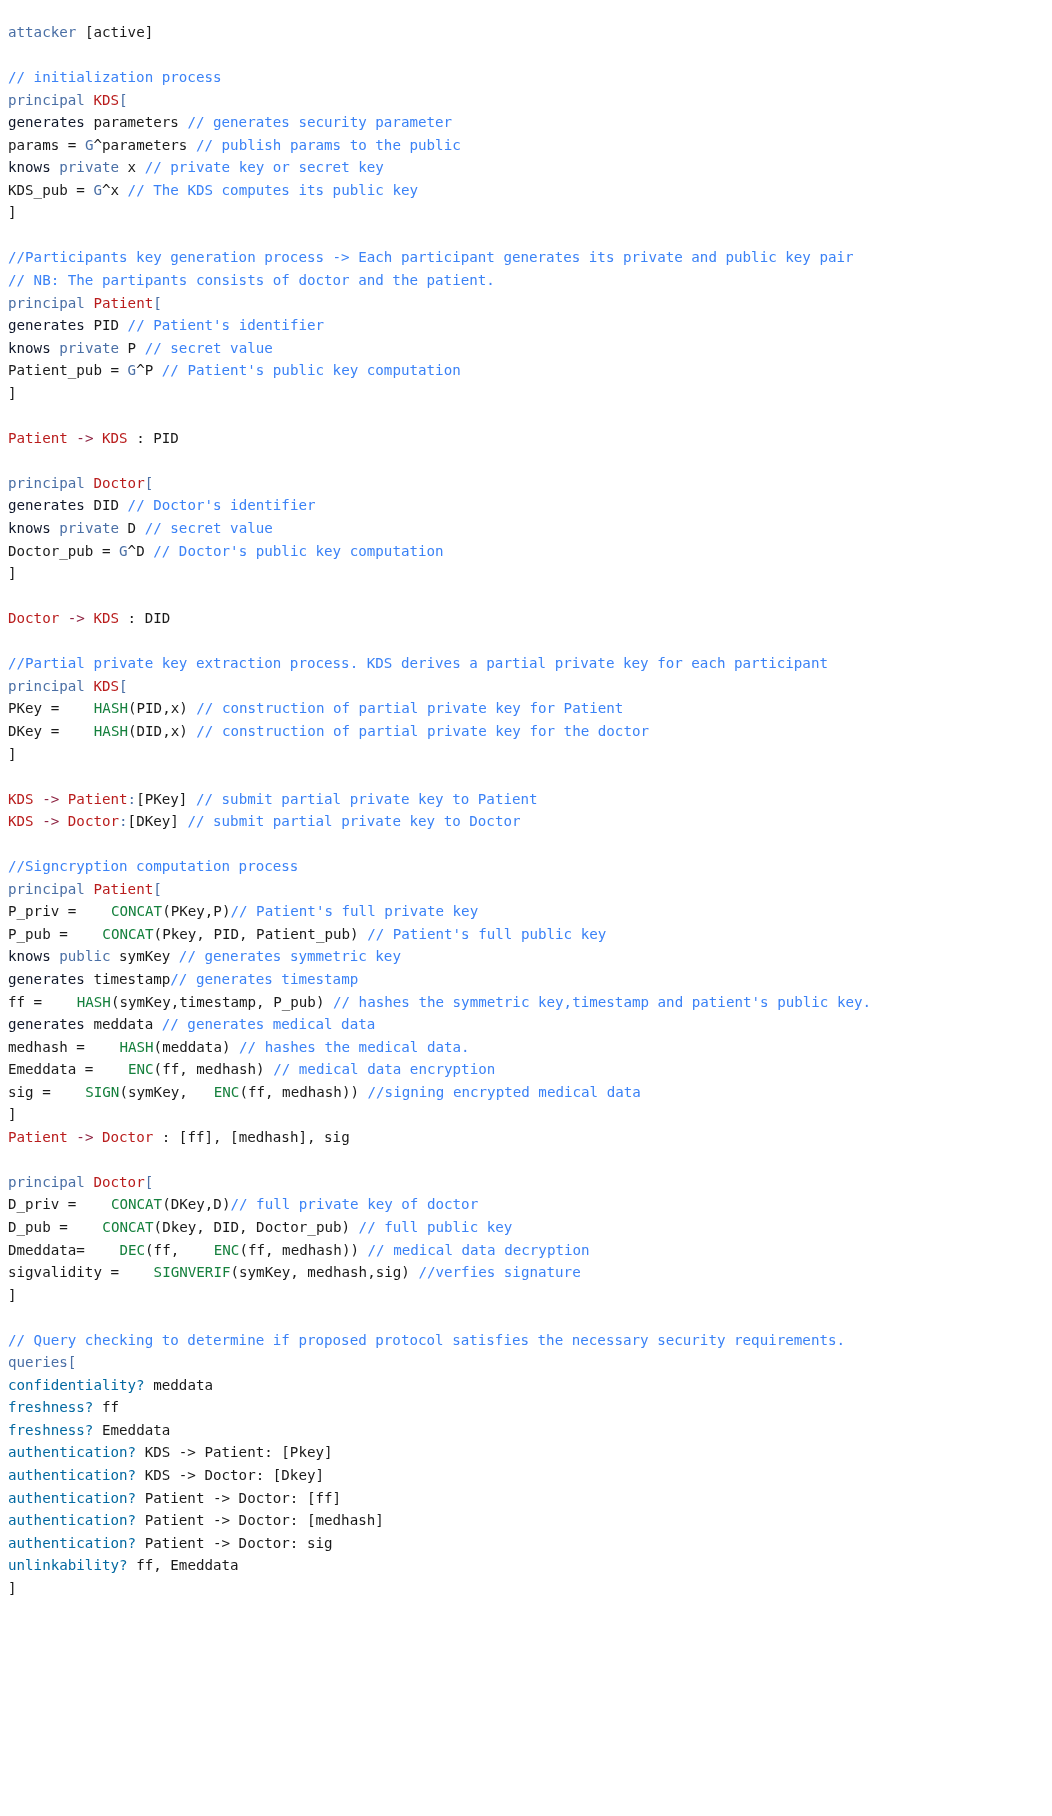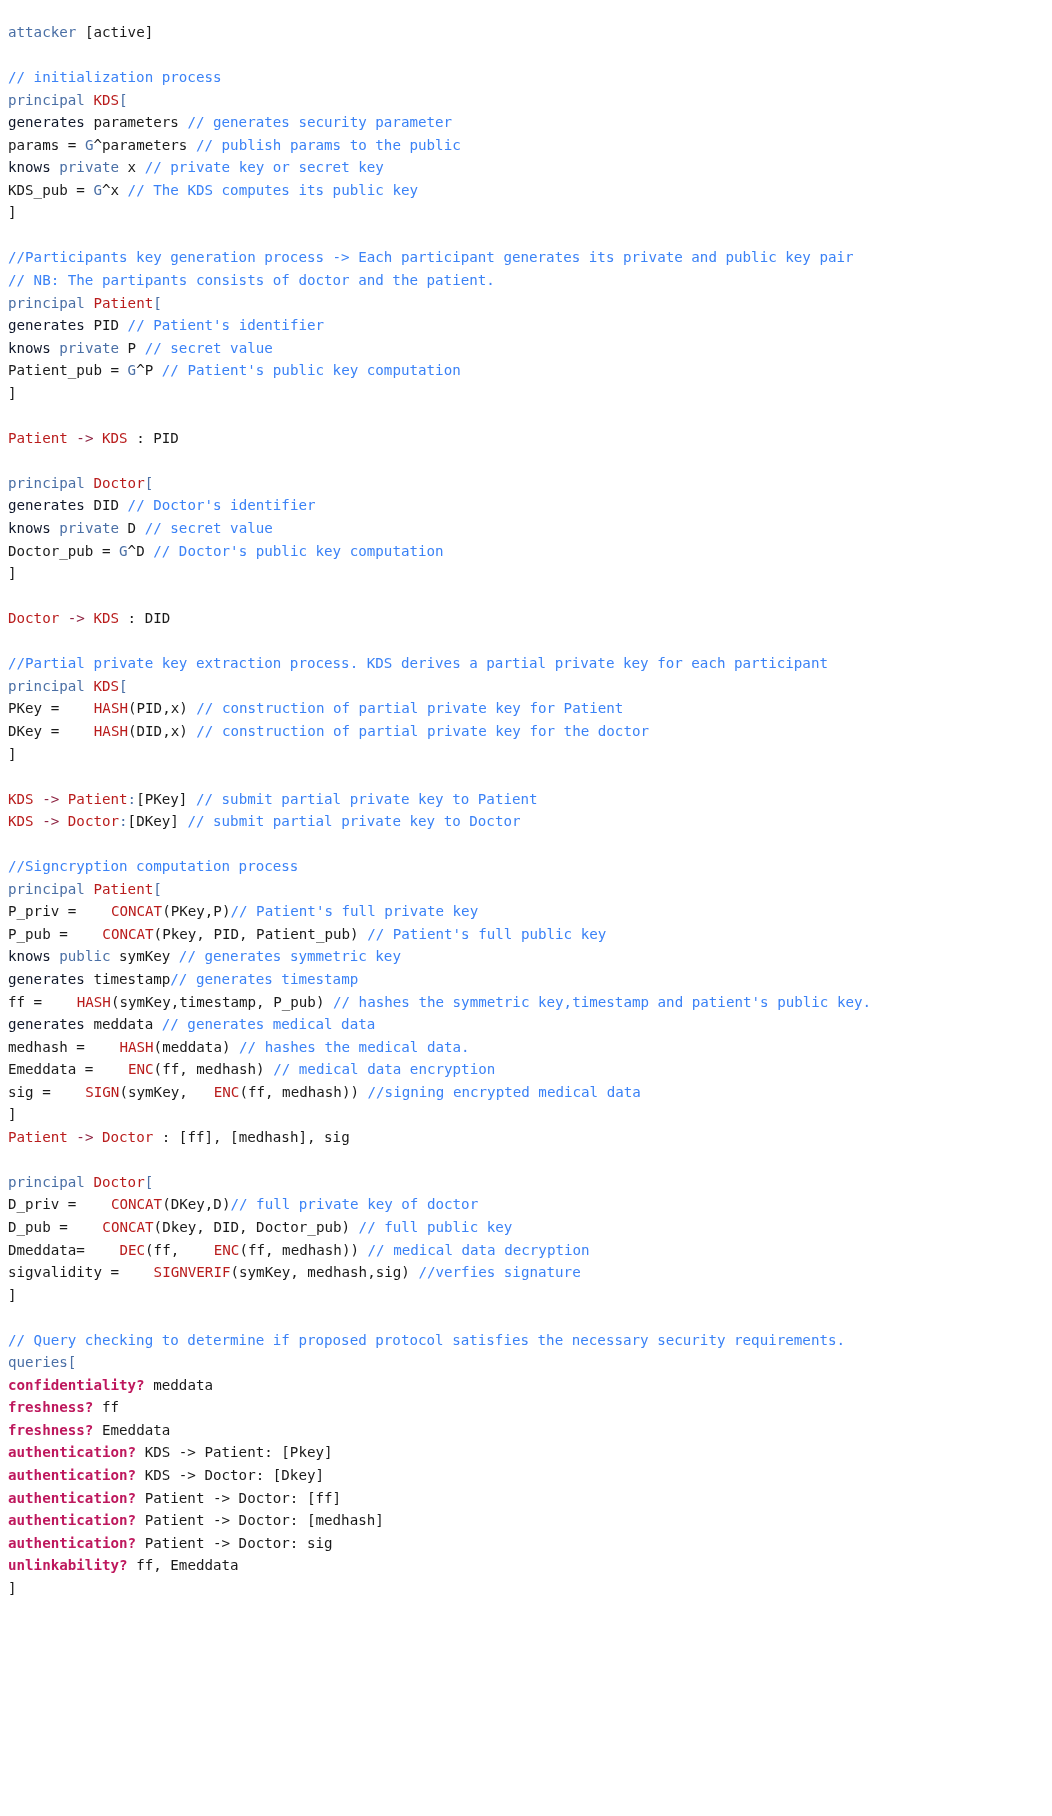--- a/index.html
+++ b/index.html
@@ -28,21 +28,21 @@
   }
   .line.blank {
     height: 22.55px;
   }
   
   .t-plain    { color: #1a1a1a; }
   .t-comment  { color: #3b82f6; }
   .t-keyword  { color: #4a6fa5; }
   .t-decl     { color: #0f172a; }
   .t-principal{ color: #b91c1c; }
-  .t-func     { color: #b91c1c; padding-left: 26px; }
+  .t-func     { color: #15803d; padding-left: 26px; }
   .t-bracket  { color: #4a6fa5; }
-  .t-query    { color: #be185d; font-weight: bold; }
+  .t-query    { color: #0369a1; }
   .t-arrow    { color: #8e2342; }
 </style>
 </head>
 <body>
 
 <div id="code-listing"><div class="line"><span class="t-keyword">attacker</span><span class="t-plain"> [active]</span></div><div class="line blank">&nbsp;</div><div class="line"><span class="t-comment">// initialization process</span></div><div class="line"><span class="t-keyword">principal</span><span class="t-plain"> </span><span class="t-principal">KDS</span><span class="t-bracket">[</span></div><div class="line"><span class="t-decl">generates</span><span class="t-plain"> parameters </span><span class="t-comment">// generates security parameter</span></div><div class="line"><span class="t-plain">params = </span><span class="t-keyword">G</span><span class="t-plain">^parameters </span><span class="t-comment">// publish params to the public</span></div><div class="line"><span class="t-decl">knows</span><span class="t-plain"> </span><span class="t-keyword">private</span><span class="t-plain"> x </span><span class="t-comment">// private key or secret key</span></div><div class="line"><span class="t-plain">KDS_pub = </span><span class="t-keyword">G</span><span class="t-plain">^x </span><span class="t-comment">// The KDS computes its public key</span></div><div class="line"><span class="t-plain">]</span></div><div class="line blank">&nbsp;</div><div class="line"><span class="t-comment">//Participants key generation process -&gt; Each participant generates its private and public key pair</span></div><div class="line"><span class="t-comment">// NB: The partipants consists of doctor and the patient.</span></div><div class="line"><span class="t-keyword">principal</span><span class="t-plain"> </span><span class="t-principal">Patient</span><span class="t-bracket">[</span></div><div class="line"><span class="t-decl">generates</span><span class="t-plain"> PID </span><span class="t-comment">// Patient's identifier</span></div><div class="line"><span class="t-decl">knows</span><span class="t-plain"> </span><span class="t-keyword">private</span><span class="t-plain"> P </span><span class="t-comment">// secret value</span></div><div class="line"><span class="t-plain">Patient_pub = </span><span class="t-keyword">G</span><span class="t-plain">^P </span><span class="t-comment">// Patient's public key computation</span></div><div class="line"><span class="t-plain">]</span></div><div class="line blank">&nbsp;</div><div class="line"><span class="t-principal">Patient</span><span class="t-arrow"> -&gt; </span><span class="t-principal">KDS</span><span class="t-plain"> : </span><span class="t-plain">PID</span></div><div class="line blank">&nbsp;</div><div class="line"><span class="t-keyword">principal</span><span class="t-plain"> </span><span class="t-principal">Doctor</span><span class="t-bracket">[</span></div><div class="line"><span class="t-decl">generates</span><span class="t-plain"> DID </span><span class="t-comment">// Doctor's identifier</span></div><div class="line"><span class="t-decl">knows</span><span class="t-plain"> </span><span class="t-keyword">private</span><span class="t-plain"> D </span><span class="t-comment">// secret value</span></div><div class="line"><span class="t-plain">Doctor_pub = </span><span class="t-keyword">G</span><span class="t-plain">^D </span><span class="t-comment">// Doctor's public key computation</span></div><div class="line"><span class="t-plain">]</span></div><div class="line blank">&nbsp;</div><div class="line"><span class="t-principal">Doctor</span><span class="t-arrow"> -&gt; </span><span class="t-principal">KDS</span><span class="t-plain"> : </span><span class="t-plain">DID</span></div><div class="line blank">&nbsp;</div><div class="line"><span class="t-comment">//Partial private key extraction process. KDS derives a partial private key for each participant</span></div><div class="line"><span class="t-keyword">principal</span><span class="t-plain"> </span><span class="t-principal">KDS</span><span class="t-bracket">[</span></div><div class="line"><span class="t-plain">PKey = </span><span class="t-func">HASH</span><span class="t-plain">(PID,x) </span><span class="t-comment">// construction of partial private key for Patient</span></div><div class="line"><span class="t-plain">DKey = </span><span class="t-func">HASH</span><span class="t-plain">(DID,x) </span><span class="t-comment">// construction of partial private key for the doctor</span></div><div class="line"><span class="t-plain">]</span></div><div class="line blank">&nbsp;</div><div class="line"><span class="t-principal">KDS</span><span class="t-arrow"> -&gt; </span><span class="t-principal">Patient</span><span class="t-bracket">:</span><span class="t-plain">[PKey] </span><span class="t-comment">// submit partial private key to Patient</span></div><div class="line"><span class="t-principal">KDS</span><span class="t-arrow"> -&gt; </span><span class="t-principal">Doctor</span><span class="t-bracket">:</span><span class="t-plain">[DKey] </span><span class="t-comment">// submit partial private key to Doctor</span></div><div class="line blank">&nbsp;</div><div class="line"><span class="t-comment">//Signcryption computation process</span></div><div class="line"><span class="t-keyword">principal</span><span class="t-plain"> </span><span class="t-principal">Patient</span><span class="t-bracket">[</span></div><div class="line"><span class="t-plain">P_priv = </span><span class="t-func">CONCAT</span><span class="t-plain">(PKey,P)</span><span class="t-comment">// Patient's full private key</span></div><div class="line"><span class="t-plain">P_pub = </span><span class="t-func">CONCAT</span><span class="t-plain">(Pkey, PID, Patient_pub) </span><span class="t-comment">// Patient's full public key</span></div><div class="line"><span class="t-decl">knows</span><span class="t-plain"> </span><span class="t-keyword">public</span><span class="t-plain"> symKey </span><span class="t-comment">// generates symmetric key</span></div><div class="line"><span class="t-decl">generates</span><span class="t-plain"> timestamp</span><span class="t-comment">// generates timestamp</span></div><div class="line"><span class="t-plain">ff = </span><span class="t-func">HASH</span><span class="t-plain">(symKey,timestamp, P_pub) </span><span class="t-comment">// hashes the symmetric key,timestamp and patient's public key.</span></div><div class="line"><span class="t-decl">generates</span><span class="t-plain"> meddata </span><span class="t-comment">// generates medical data</span></div><div class="line"><span class="t-plain">medhash = </span><span class="t-func">HASH</span><span class="t-plain">(meddata) </span><span class="t-comment">// hashes the medical data.</span></div><div class="line"><span class="t-plain">Emeddata = </span><span class="t-func">ENC</span><span class="t-plain">(ff, medhash) </span><span class="t-comment">// medical data encryption</span></div><div class="line"><span class="t-plain">sig = </span><span class="t-func">SIGN</span><span class="t-plain">(symKey,</span><span class="t-func">ENC</span><span class="t-plain">(ff, medhash)) </span><span class="t-comment">//signing encrypted medical data</span></div><div class="line"><span class="t-plain">]</span></div><div class="line"><span class="t-principal">Patient</span><span class="t-arrow"> -&gt; </span><span class="t-principal">Doctor</span><span class="t-plain"> : [ff], [medhash], sig</span></div><div class="line blank">&nbsp;</div><div class="line"><span class="t-keyword">principal</span><span class="t-plain"> </span><span class="t-principal">Doctor</span><span class="t-bracket">[</span></div><div class="line"><span class="t-plain">D_priv = </span><span class="t-func">CONCAT</span><span class="t-plain">(DKey,D)</span><span class="t-comment">// full private key of doctor</span></div><div class="line"><span class="t-plain">D_pub = </span><span class="t-func">CONCAT</span><span class="t-plain">(Dkey, DID, Doctor_pub) </span><span class="t-comment">// full public key</span></div><div class="line"><span class="t-plain">Dmeddata= </span><span class="t-func">DEC</span><span class="t-plain">(ff, </span><span class="t-func">ENC</span><span class="t-plain">(ff, medhash)) </span><span class="t-comment">// medical data decryption</span></div><div class="line"><span class="t-plain">sigvalidity = </span><span class="t-func">SIGNVERIF</span><span class="t-plain">(symKey, medhash,sig) </span><span class="t-comment">//verfies signature</span></div><div class="line"><span class="t-plain">]</span></div><div class="line blank">&nbsp;</div><div class="line"><span class="t-comment">// Query checking to determine if proposed protocol satisfies the necessary security requirements.</span></div><div class="line"><span class="t-keyword">queries</span><span class="t-bracket">[</span></div><div class="line"><span class="t-query">confidentiality?</span><span class="t-plain"> meddata</span></div><div class="line"><span class="t-query">freshness?</span><span class="t-plain"> ff</span></div><div class="line"><span class="t-query">freshness?</span><span class="t-plain"> Emeddata</span></div><div class="line"><span class="t-query">authentication?</span><span class="t-plain"> KDS -&gt; Patient: [Pkey]</span></div><div class="line"><span class="t-query">authentication?</span><span class="t-plain"> KDS -&gt; Doctor: [Dkey]</span></div><div class="line"><span class="t-query">authentication?</span><span class="t-plain"> Patient -&gt; Doctor: [ff]</span></div><div class="line"><span class="t-query">authentication?</span><span class="t-plain"> Patient -&gt; Doctor: [medhash]</span></div><div class="line"><span class="t-query">authentication?</span><span class="t-plain"> Patient -&gt; Doctor: sig</span></div><div class="line"><span class="t-query">unlinkability?</span><span class="t-plain"> ff, Emeddata</span></div><div class="line"><span class="t-plain">]</span></div></div>
 
 </body></html>

